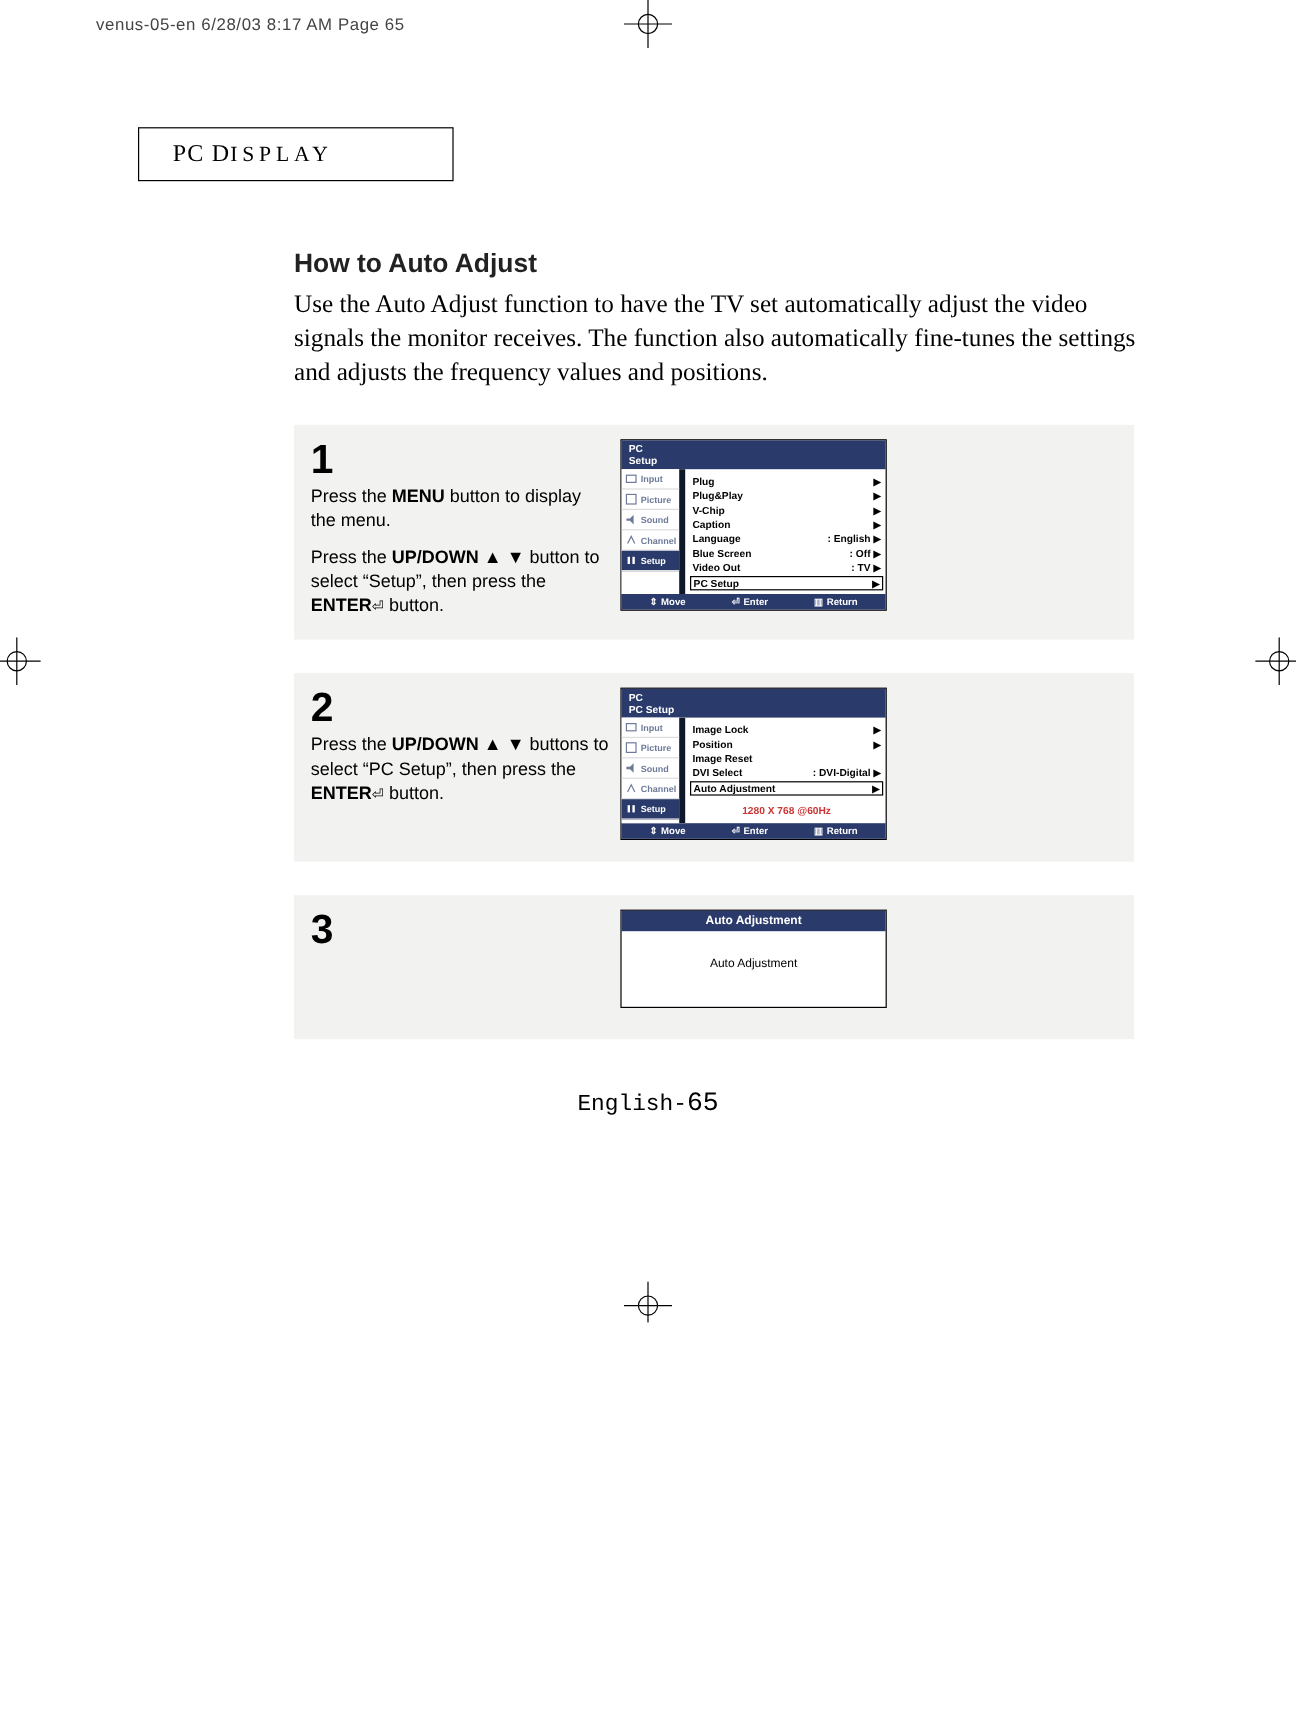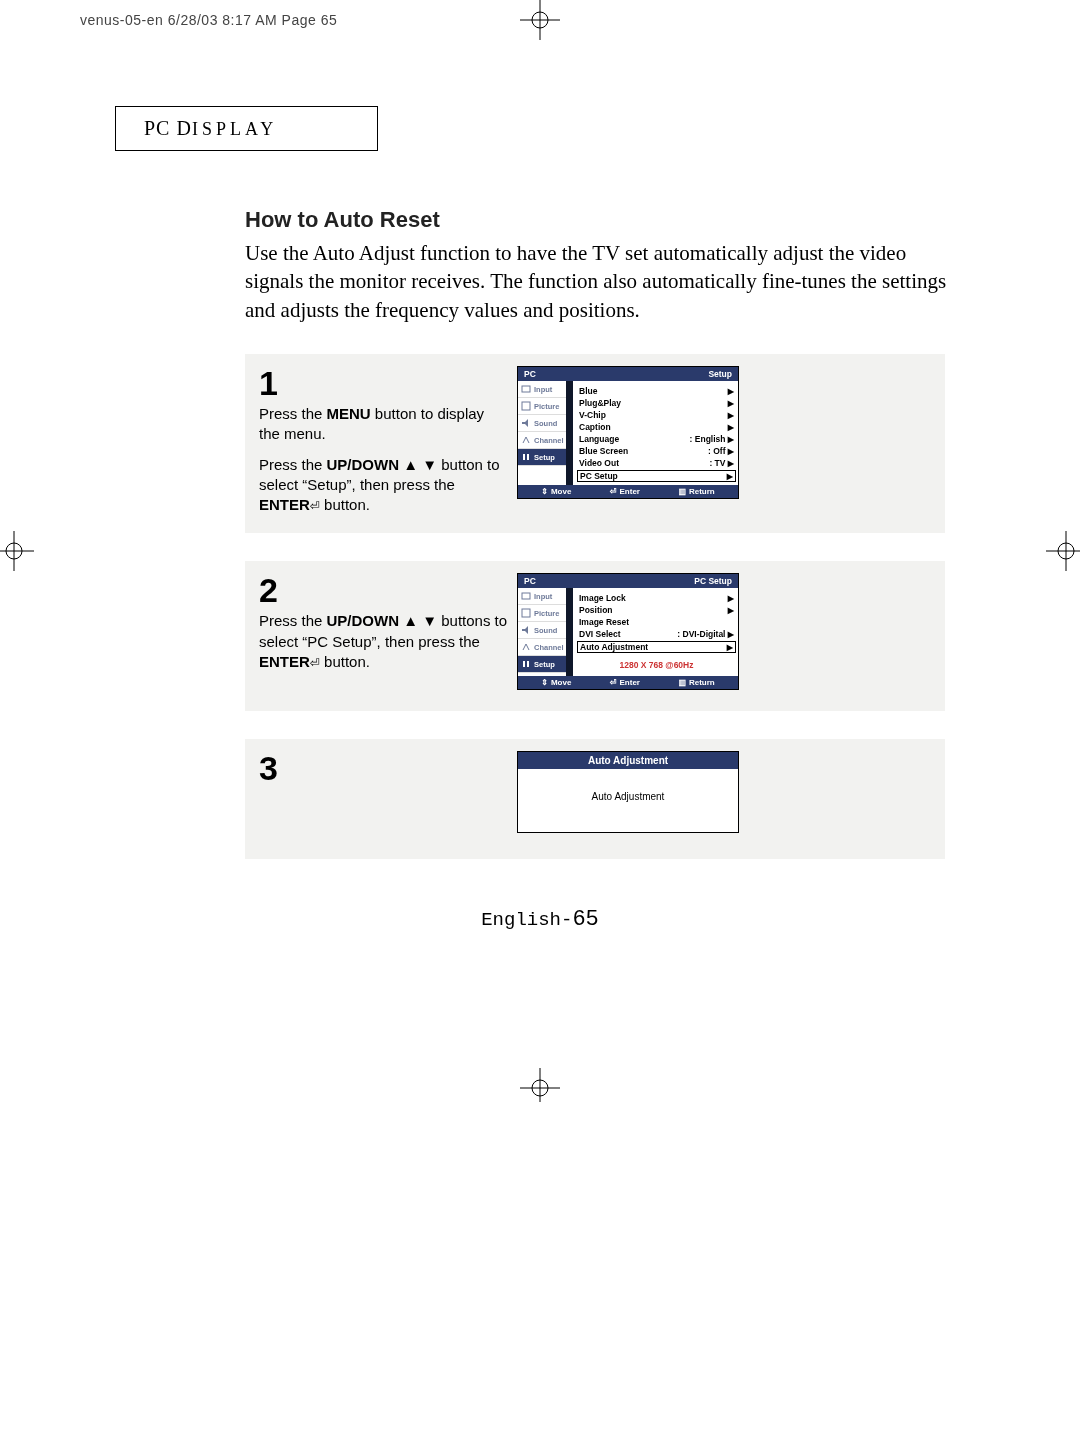--- a/index.html
+++ b/index.html
@@ -119,26 +119,27 @@
     font-size: 8.5px;
     background:#fff;
   }
   .osd-head {
     background: #2a3a6b;
     color: #fff;
     display:flex;
     justify-content: space-between;
     padding: 2px 6px;
     font-weight: bold;
+    flex-direction: column;
   }
   .osd-body { display:flex; }
   .osd-side {
     width: 48px;
     background:#fff;
-    border-right:7px solid #0f172a;
+    border-right:5px solid #0f172a;
   }
   .osd-side .tab {
     display:flex;
     align-items:center;
     gap:3px;
     padding:3px 3px;
     color:#6e7a99;
     border-bottom:1px solid #ddd;
     font-size:7.5px;
     font-weight:bold;
@@ -228,21 +229,21 @@
         <circle cx="20" cy="20" r="8" fill="none" stroke="#000"></circle>
       </svg>
   </div>
 
   <div class="content">
 
     <div class="titlebox">
       <span class="t1">PC D</span><span class="t2">ISPLAY</span>
     </div>
 
-    <div class="subhead">How to Auto Reset</div>
+    <div class="subhead">How to Auto Adjust</div>
     <div class="intro">Use the Auto Adjust function to have the TV set automatically adjust the video signals the monitor receives.   The function also automatically fine-tunes the settings and adjusts the frequency values and positions.</div>
 
     <div class="steps">
 
       <div class="step">
         <div class="step-left">
           <div class="step-num">1</div>
           <div>
             <span>Press the </span><span class="b">MENU</span><span> button to display the menu.</span>
           </div>
@@ -286,21 +287,21 @@
                 <div class="tab sel">
                     <svg viewBox="0 0 10 10">
                       <rect x="2" y="2" width="2" height="6" fill="#fff"></rect>
                       <rect x="6" y="2" width="2" height="6" fill="#fff"></rect>
                     </svg>
                     <span>Setup</span>
                   </div>
               </div>
               <div class="osd-main" id="osd1-rows">
                   <div class="osd-row">
-                    <span>Blue</span>
+                    <span>Plug</span>
                     <span> <span class="arr">▶</span></span>
                   </div>
                   <div class="osd-row">
                     <span>Plug&amp;Play</span>
                     <span> <span class="arr">▶</span></span>
                   </div>
                   <div class="osd-row">
                     <span>V-Chip</span>
                     <span> <span class="arr">▶</span></span>
                   </div>

